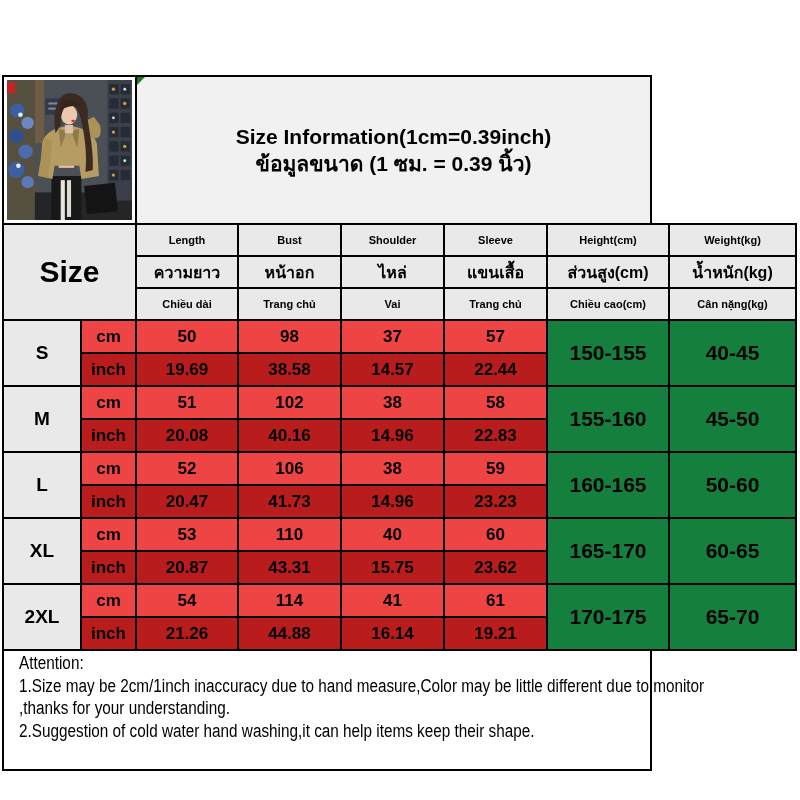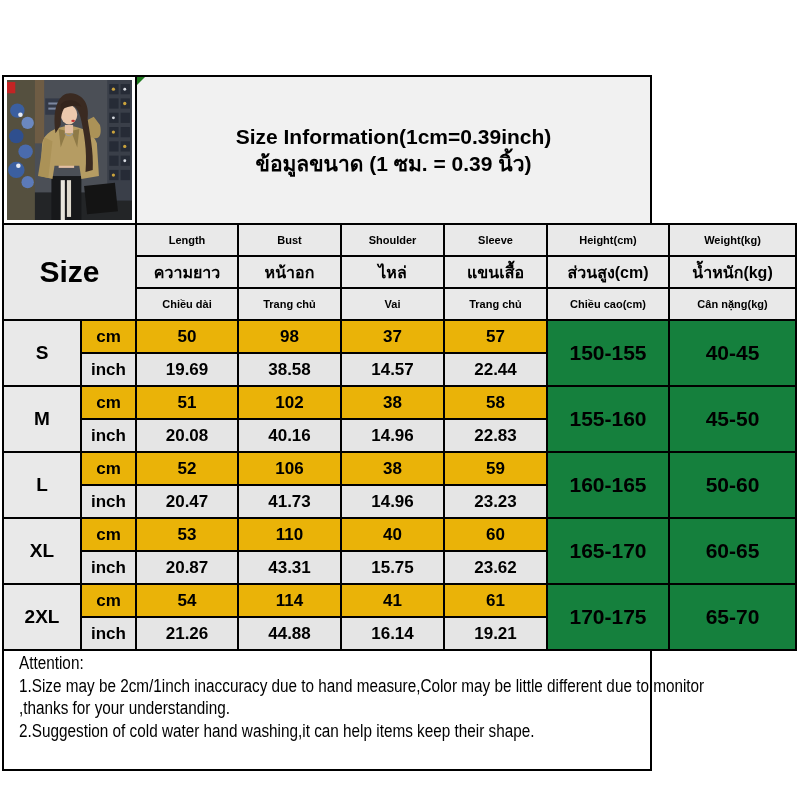--- a/index.html
+++ b/index.html
@@ -20,21 +20,21 @@
   
   table.size-table{border-collapse:collapse;table-layout:fixed;width:794px;margin-top:-2px;}
   .size-table th,.size-table td{border:2px solid #000;text-align:center;vertical-align:middle;
                                 padding:0;font-weight:bold;color:#000;overflow:hidden;}
   tr.h-row{height:32px;} tr.d-row{height:33px;}
   .size-head{background:#e9e9e9;font-size:30px;}
   .col-head{background:#e9e9e9;font-size:11px;}
   .th-thai{font-size:16px;}
   .size-cell{background:#e9e9e9;font-size:19px;}
   .unit-cell{font-size:17px;}
-  .gray{background:#eab308;} .white{background:#e5e5e5;}
+  .gray{background:#ef4444;} .white{background:#b91c1c;}
   .val{font-size:17px;} .range{font-size:21px;background:#15803d;}
 
   
   .attention{margin-top:-2px;height:122px;border:2px solid #000;box-sizing:border-box;
              background:#fff;padding:1px 15px;}
   .attention .a-line{font-size:18px;line-height:22.5px;white-space:nowrap;
                      transform:scaleX(0.85);transform-origin:0 50%;}
 </style>
 </head>
 <body>

